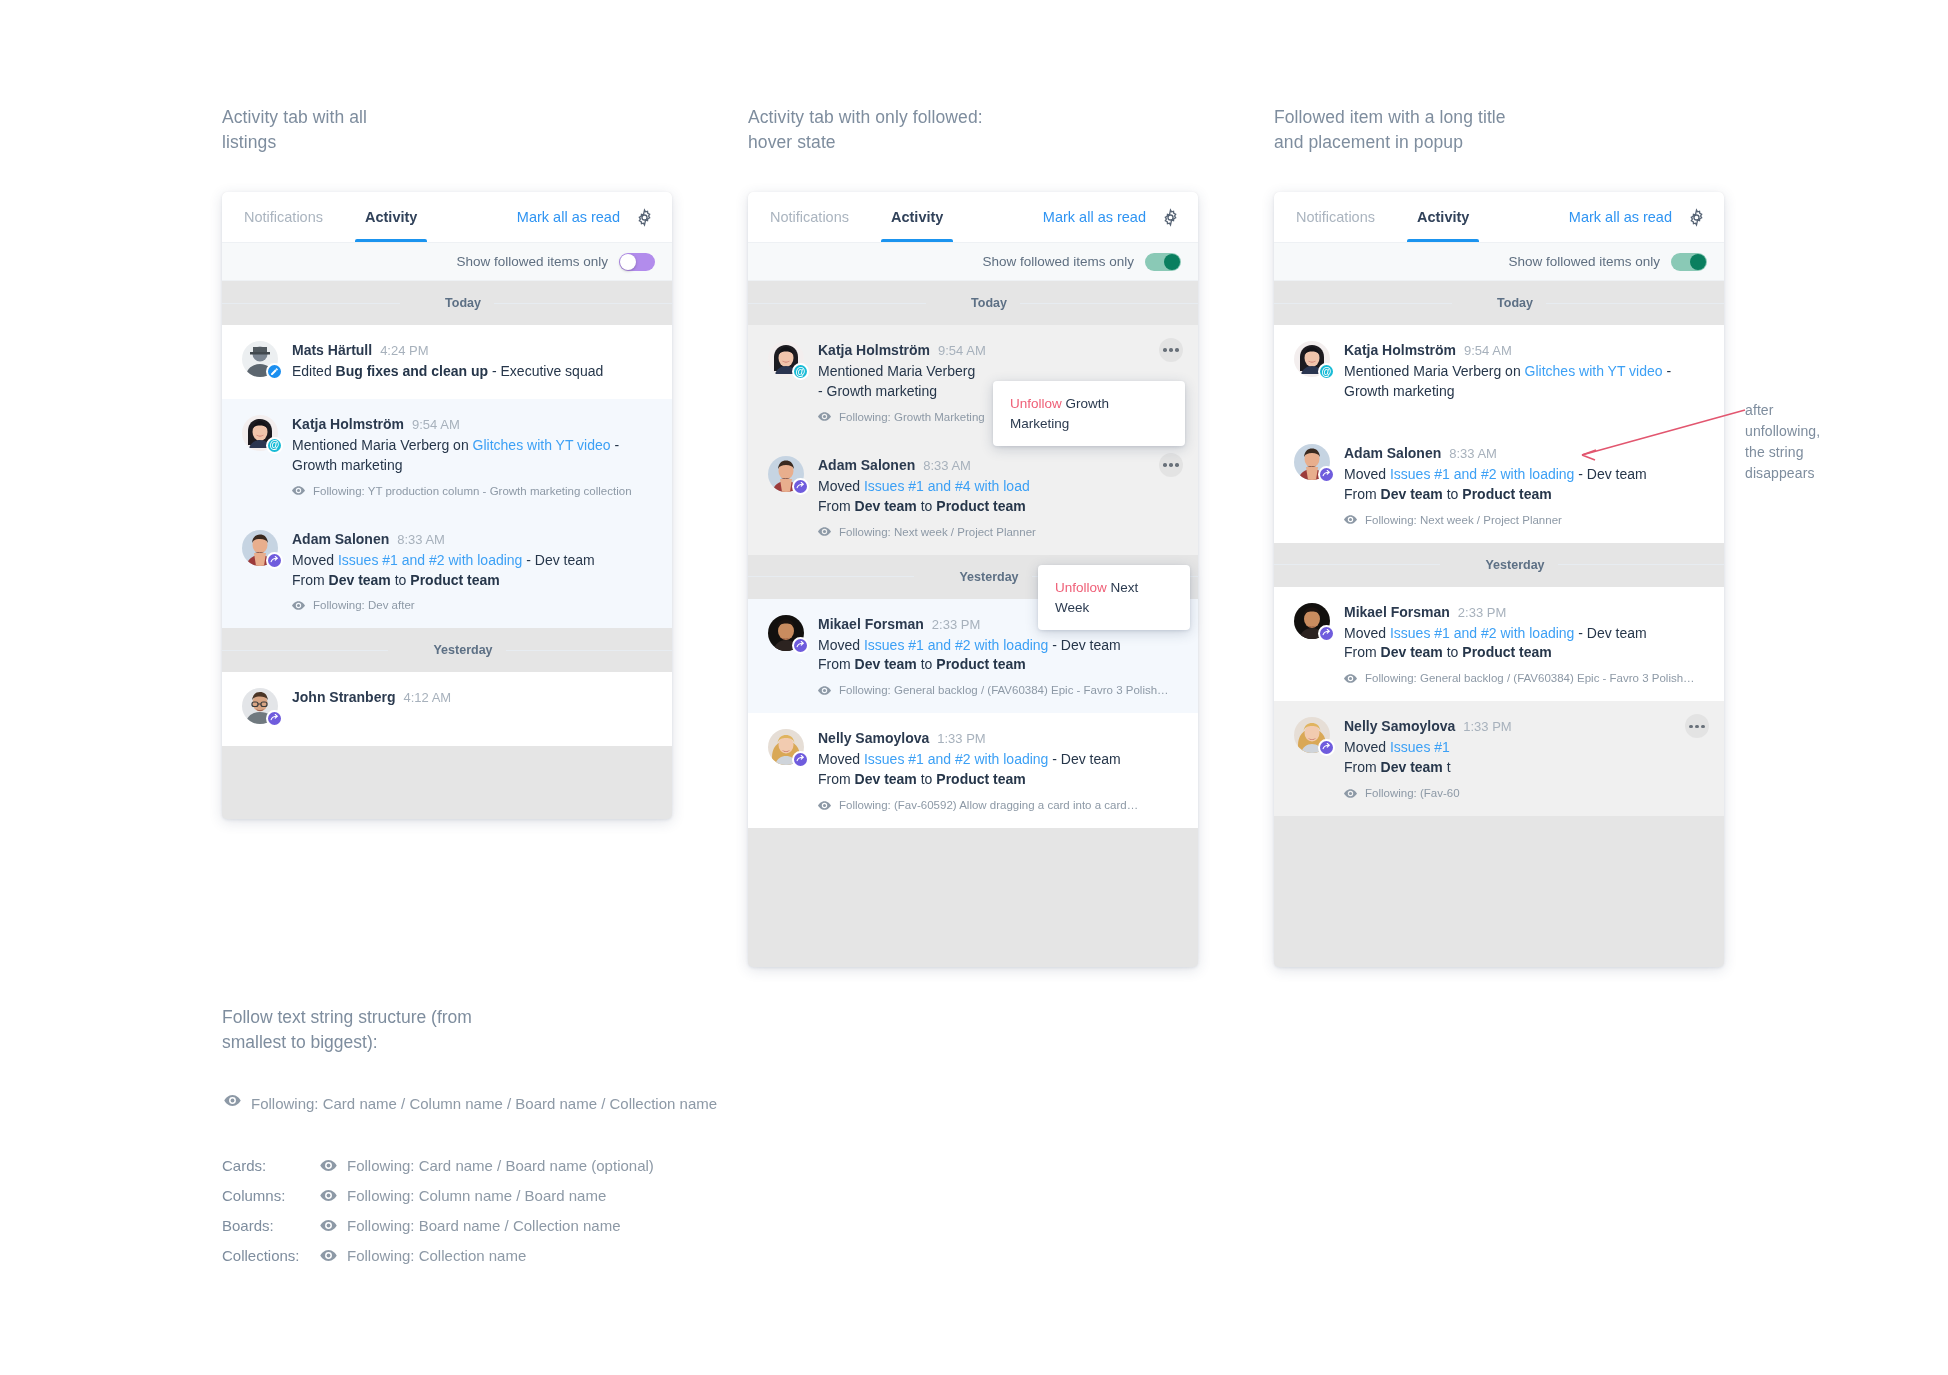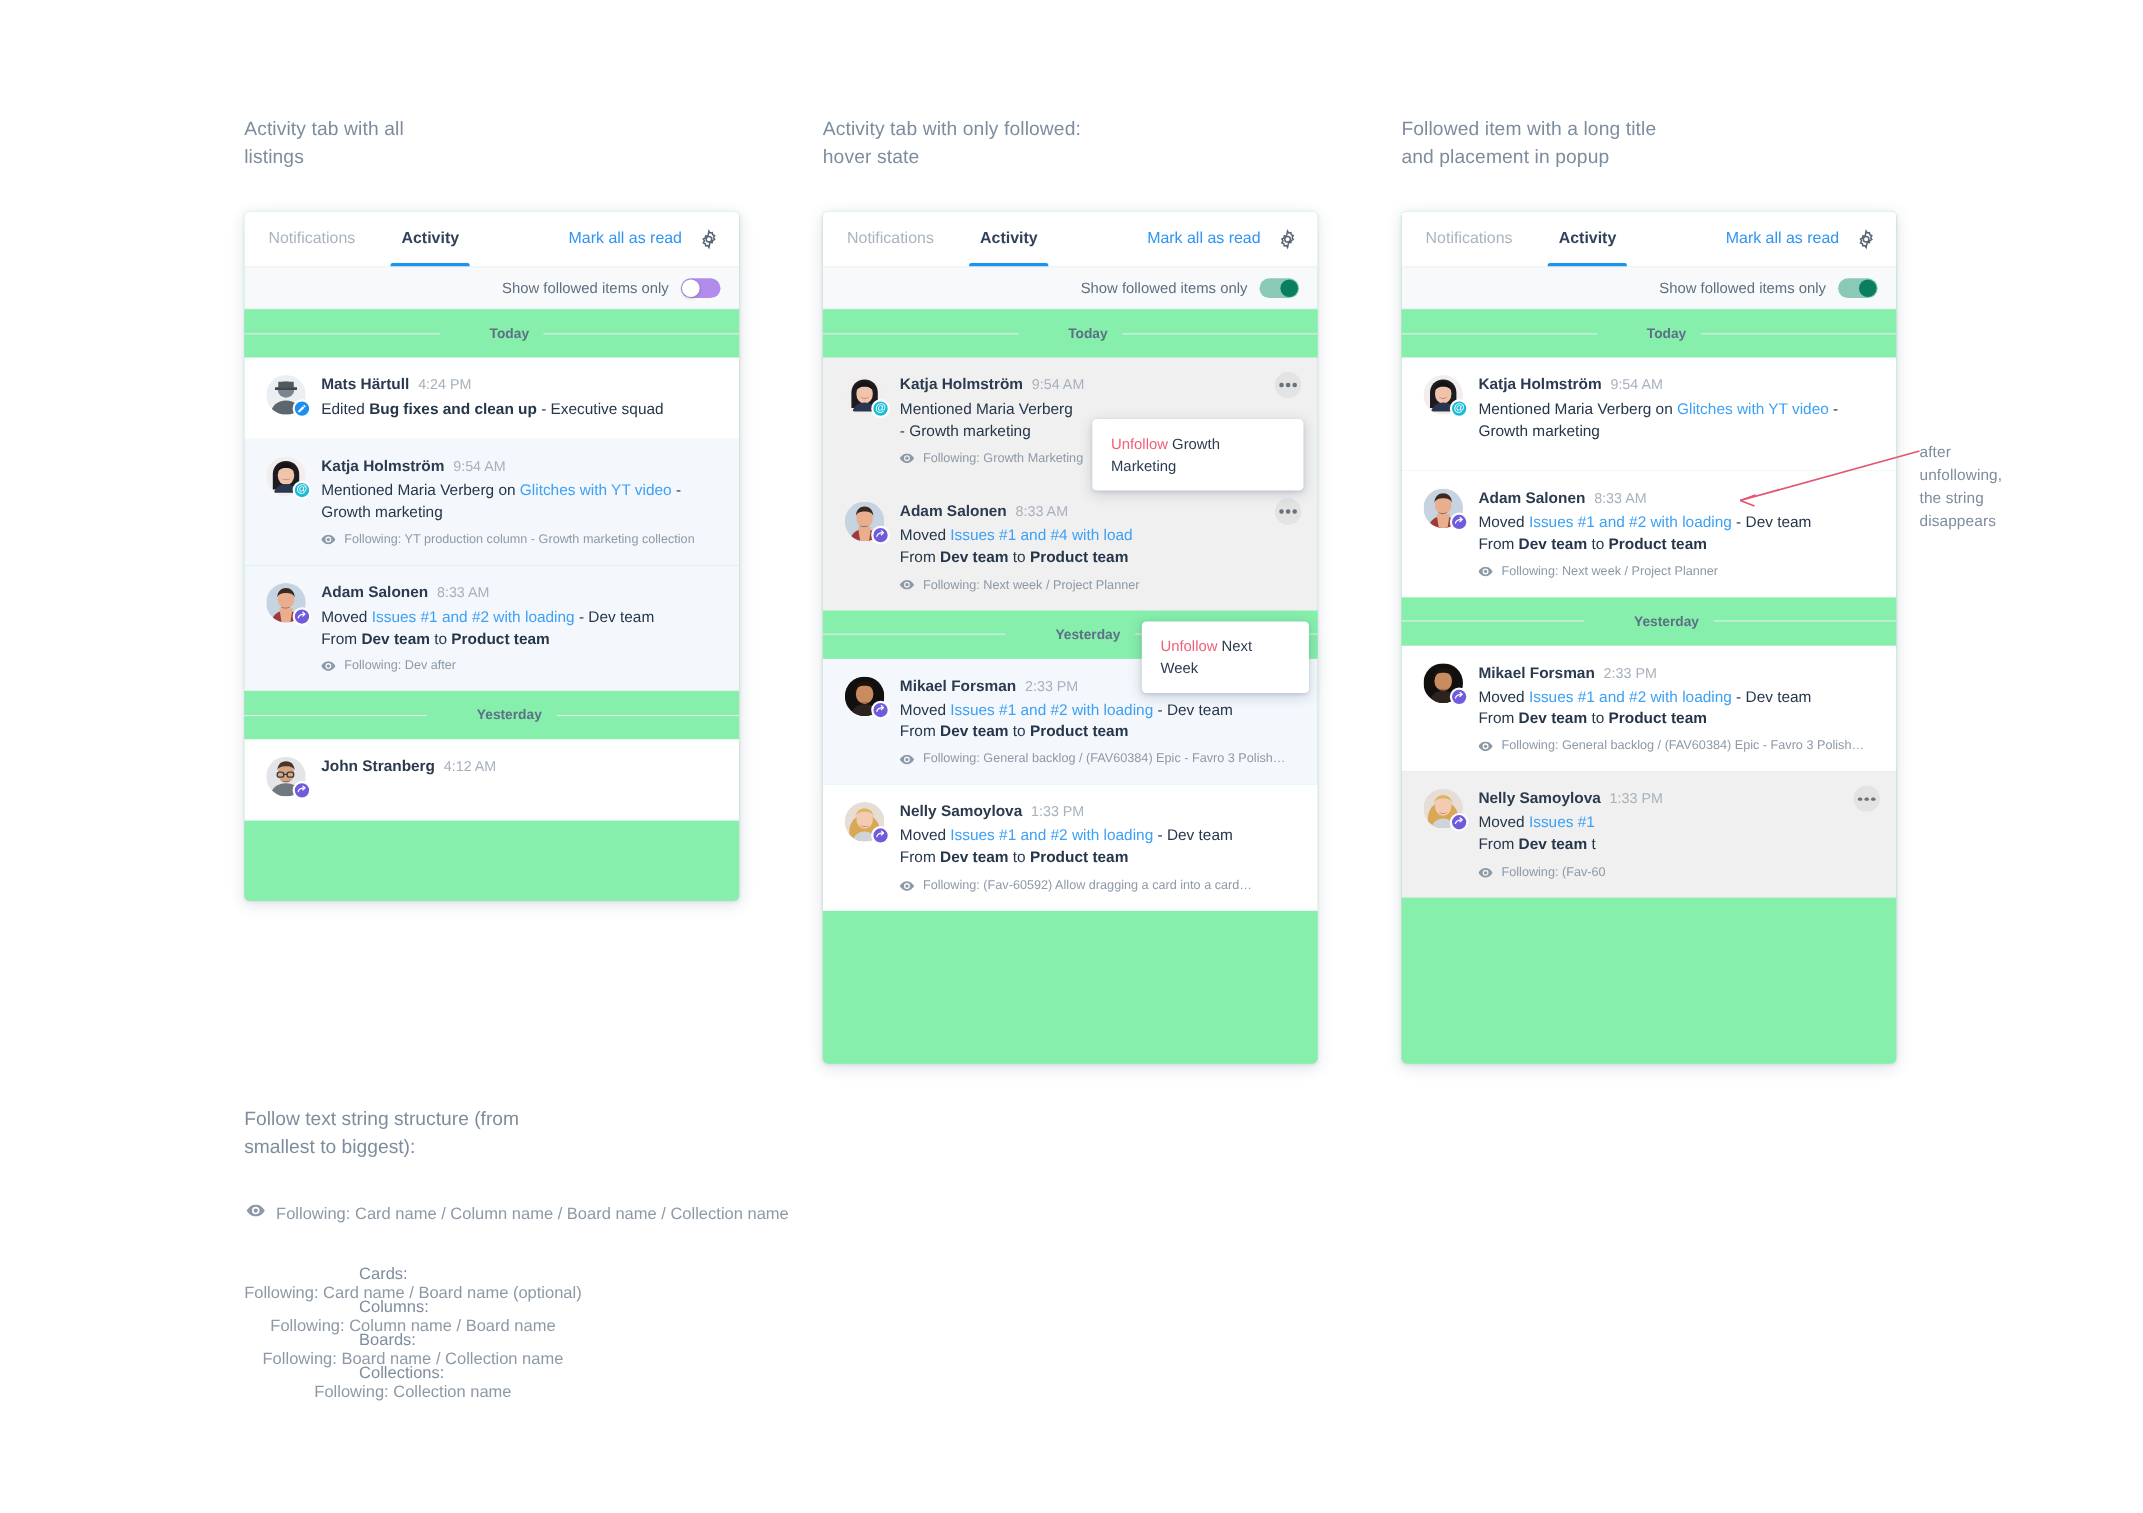--- a/index.html
+++ b/index.html
@@ -17,21 +17,21 @@
     color: #7e8d9e;
     font-size: 17.5px;
     line-height: 1.45;
     letter-spacing: .1px;
     white-space: pre-line;
   }
 
   
   .panel {
     position: absolute;
-    background: #86efac;
+    background: #e5e5e5;
     border-radius: 5px;
     box-shadow: 0 3px 14px rgba(40,60,90,.14), 0 1px 3px rgba(40,60,90,.10);
     overflow: hidden;
   }
 
   .tabbar {
     position: relative;
     height: 50px;
     display: flex;
     align-items: center;
@@ -187,21 +187,21 @@
     color: #7e8d9e; font-size: 17.5px; line-height: 1.45;
     white-space: pre-line;
   }
   .legend-main {
     position: absolute;
     display: flex; align-items: flex-start;
     color: #8d99a6; font-size: 15px;
   }
   .legend-main .eye { margin-right: 10px; }
   .legend-rows { position: absolute; }
-  .lrow { display: flex; align-items: center; height: 30px; flex-direction: column; }
+  .lrow { display: flex; align-items: center; height: 30px; }
   .lrow .lkey {
     width: 98px; color: #7e8d9e; font-size: 15px;
   }
   .lrow .eye { margin-right: 10px; }
   .lrow .lval { color: #8d99a6; font-size: 15px; }
 </style>
 </head>
 <body>
 
 <div class="stage">

